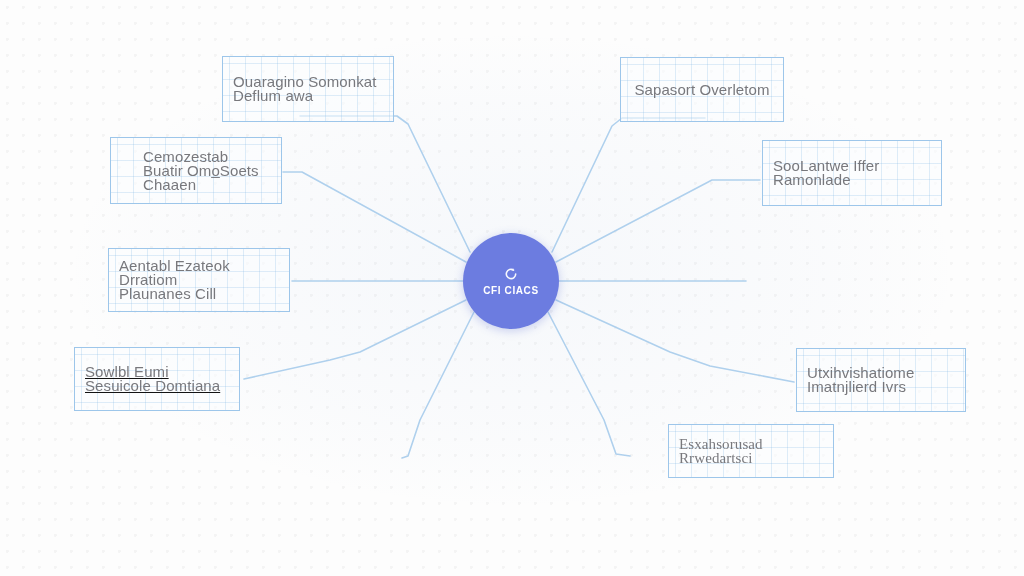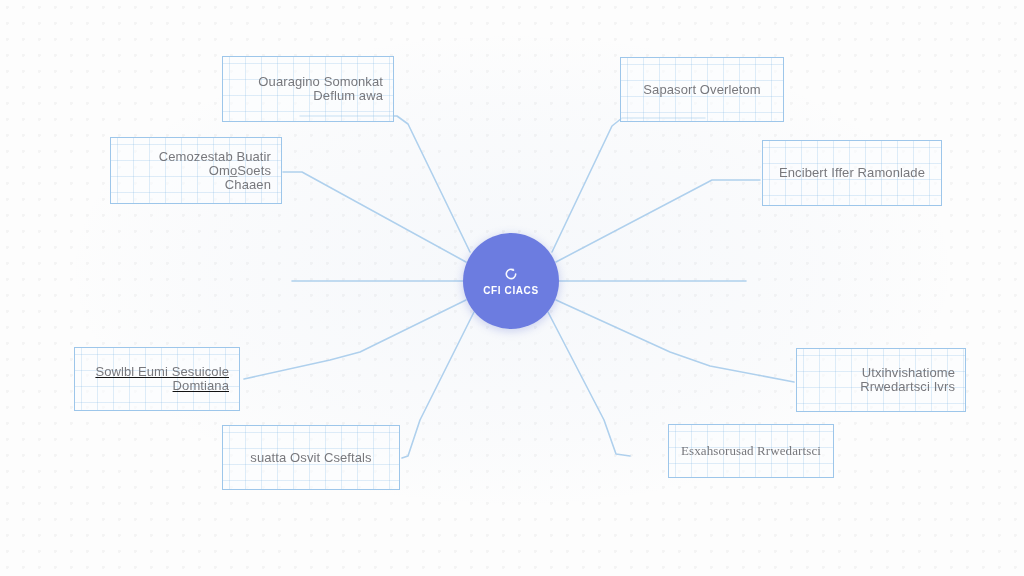--- a/index.html
+++ b/index.html
@@ -60,24 +60,24 @@
       linear-gradient(to right, rgba(150,195,235,0.30) 1px, transparent 1px),
       linear-gradient(to bottom, rgba(150,195,235,0.30) 1px, transparent 1px);
     background-size: 16px 16px;
     background-position: 6px 6px;
     display: flex;
     align-items: center;
     justify-content: center;
     padding: 4px 10px;
   }
   .node .label {
-    font-size: 13px;
+    font-size: 15px;
     line-height: 14px;
     color: #6d6d72;
-    text-align: right;
+    text-align: left;
     letter-spacing: 0.1px;
     white-space: pre-line;
     
     filter: blur(0.45px);
     opacity: 0.92;
     font-weight: 400;
   }
 
   
   #hub {
@@ -146,30 +146,31 @@
     <span class="label">Ouaragino Somonkat Deflum awa</span>
   </div>
   <div class="node" style="left: 620px; top: 57px; width: 164px; height: 65px;">
     <span class="label">Sapasort Overletom</span>
   </div>
   <div class="node" style="left: 110px; top: 137px; width: 172px; height: 67px; padding-left: 32px;">
     <span class="label">Cemozestab Buatir Omo̲Soets
 Chaaen</span>
   </div>
   <div class="node" style="left: 762px; top: 140px; width: 180px; height: 66px;">
-    <span class="label">Encibert Iffer Ramonlade</span>
+    <span class="label">SooLantwe Iffer Ramonlade</span>
+  </div>
+  <div class="node" style="left: 108px; top: 248px; width: 182px; height: 64px;">
+    <span class="label">Aentabl Ezateok Drratiom
+Plaunanes Cill</span>
   </div>
   <div class="node" style="left: 74px; top: 347px; width: 166px; height: 64px; text-decoration: underline;">
     <span class="label">Sowlbl Eumi Sesuicole Domtiana</span>
   </div>
   <div class="node" style="left: 796px; top: 348px; width: 170px; height: 64px;">
-    <span class="label">Utxihvishatiome Rrwedartsci Ivrs</span>
-  </div>
-  <div class="node" style="left: 222px; top: 425px; width: 178px; height: 65px;">
-    <span class="label">suatta Osvit Cseftals</span>
+    <span class="label">Utxihvishatiome Imatnjlierd Ivrs</span>
   </div>
   <div class="node" style="left: 668px; top: 424px; width: 166px; height: 54px; font-family: Liberation Serif, serif;">
     <span class="label">Esxahsorusad Rrwedartsci</span>
   </div>
 
   <div id="hub">
     <svg class="hub-icon" viewBox="0 0 24 24" fill="none" aria-hidden="true">
       <path d="M19 12a7 7 0 1 1-3.2-5.9" stroke="#ffffff" stroke-width="2.4" stroke-linecap="round" fill="none"></path>
       <path d="M15.4 3.2 L15.9 7.1 L12.1 6.4 Z" fill="#ffffff"></path>
     </svg>

